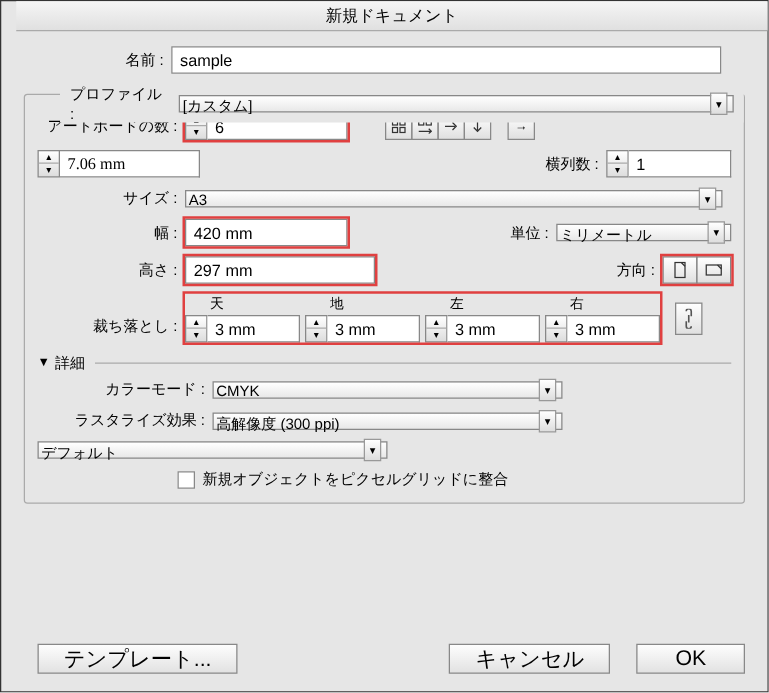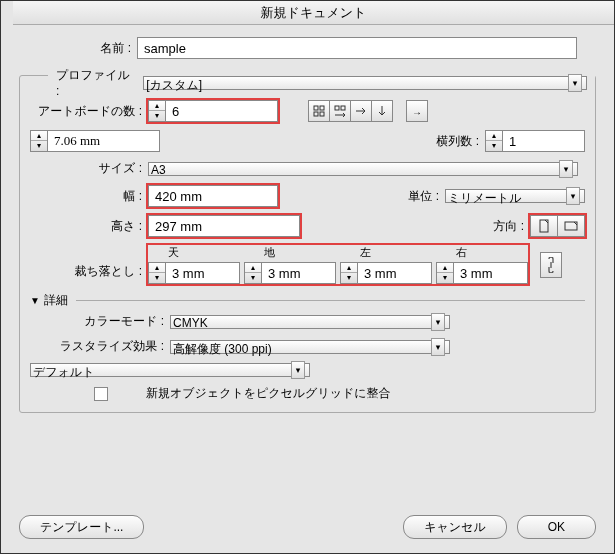--- a/index.html
+++ b/index.html
@@ -21,23 +21,23 @@
 .fieldset-label { position: absolute; top: -9px; left: 28px; background: #e6e6e6; padding: 0 8px; font-size: 12px; display: flex; align-items: center; }
 .icon-btn { width: 22px; height: 22px; background: linear-gradient(#fff, #e0e0e0); border: 1px solid #888; display: inline-flex; align-items: center; justify-content: center; font-size: 10px; margin-right: -1px; }
 .icon-group { display: flex; }
 .hl-red { outline: 2px solid #e04040; outline-offset: 0; }
 .bleed-section { display: flex; align-items: center; margin-top: 6px; }
 .bleed-group { display: flex; flex-direction: column; margin-right: 4px; }
 .bleed-lbl { font-size: 11px; margin-bottom: 2px; padding-left: 20px; }
 .disclosure { display: flex; align-items: center; margin: 8px 0 4px; }
 .disclosure-arrow { margin-right: 4px; font-size: 10px; }
 .footer { position: absolute; bottom: 14px; left: 18px; right: 18px; display: flex; justify-content: space-between; }
-.btn { height: 24px; padding: 0 20px; background: linear-gradient(#fdfdfd, #e2e2e2); border: 1px solid #888; border-radius: 11px; font-size: 12px; }
+.btn { height: 24px; padding: 0 20px; background: linear-gradient(#fdfdfd, #e2e2e2); border: 1px solid #888; border-radius: 0; font-size: 17px; margin-left: 11px; }
 .btn-group { display: flex; gap: 10px; }
-.checkbox-row { display: flex; align-items: center; margin-left: 64px; margin-top: 6px; gap: 32px; }
+.checkbox-row { display: flex; align-items: center; margin-left: 112px; margin-top: 6px; }
 .checkbox { width: 14px; height: 14px; border: 1px solid #888; background: #fff; margin-right: 6px; }
 .orient-group { display: flex; outline: 2px solid #e04040; }
 .orient-btn { width: 28px; height: 22px; background: linear-gradient(#fff, #e0e0e0); border: 1px solid #888; display: flex; align-items: center; justify-content: center; }
 .link-btn { width: 22px; height: 26px; background: linear-gradient(#fff, #e0e0e0); border: 1px solid #888; display: flex; align-items: center; justify-content: center; margin-left: 12px; }
 hr.sep { border: none; border-top: 1px solid #aaa; flex: 1; margin-left: 8px; }
 </style>
 </head>
 <body>
 
 <div class="container">
@@ -51,21 +51,21 @@
 
     <div class="fieldset">
       <div class="fieldset-label">
         <span>プロファイル :</span>
         <div class="select" style="width:450px;margin-left:8px">
           <span>[カスタム]</span>
           <span class="select-arrow">▾</span>
         </div>
       </div>
 
-      <div class="row" style="margin-top:10px">
+      <div class="row" style="">
         <div class="label">アートボードの数 :</div>
         <div class="stepper hl-red" style="width:130px">
           <div class="stepper-btns">
               <span>▴</span>
               <span>▾</span>
             </div>
           <input class="stepper-input" style="width: 112px;" value="6">
         </div>
         <div style="width:30px"></div>
         <div class="icon-group">

